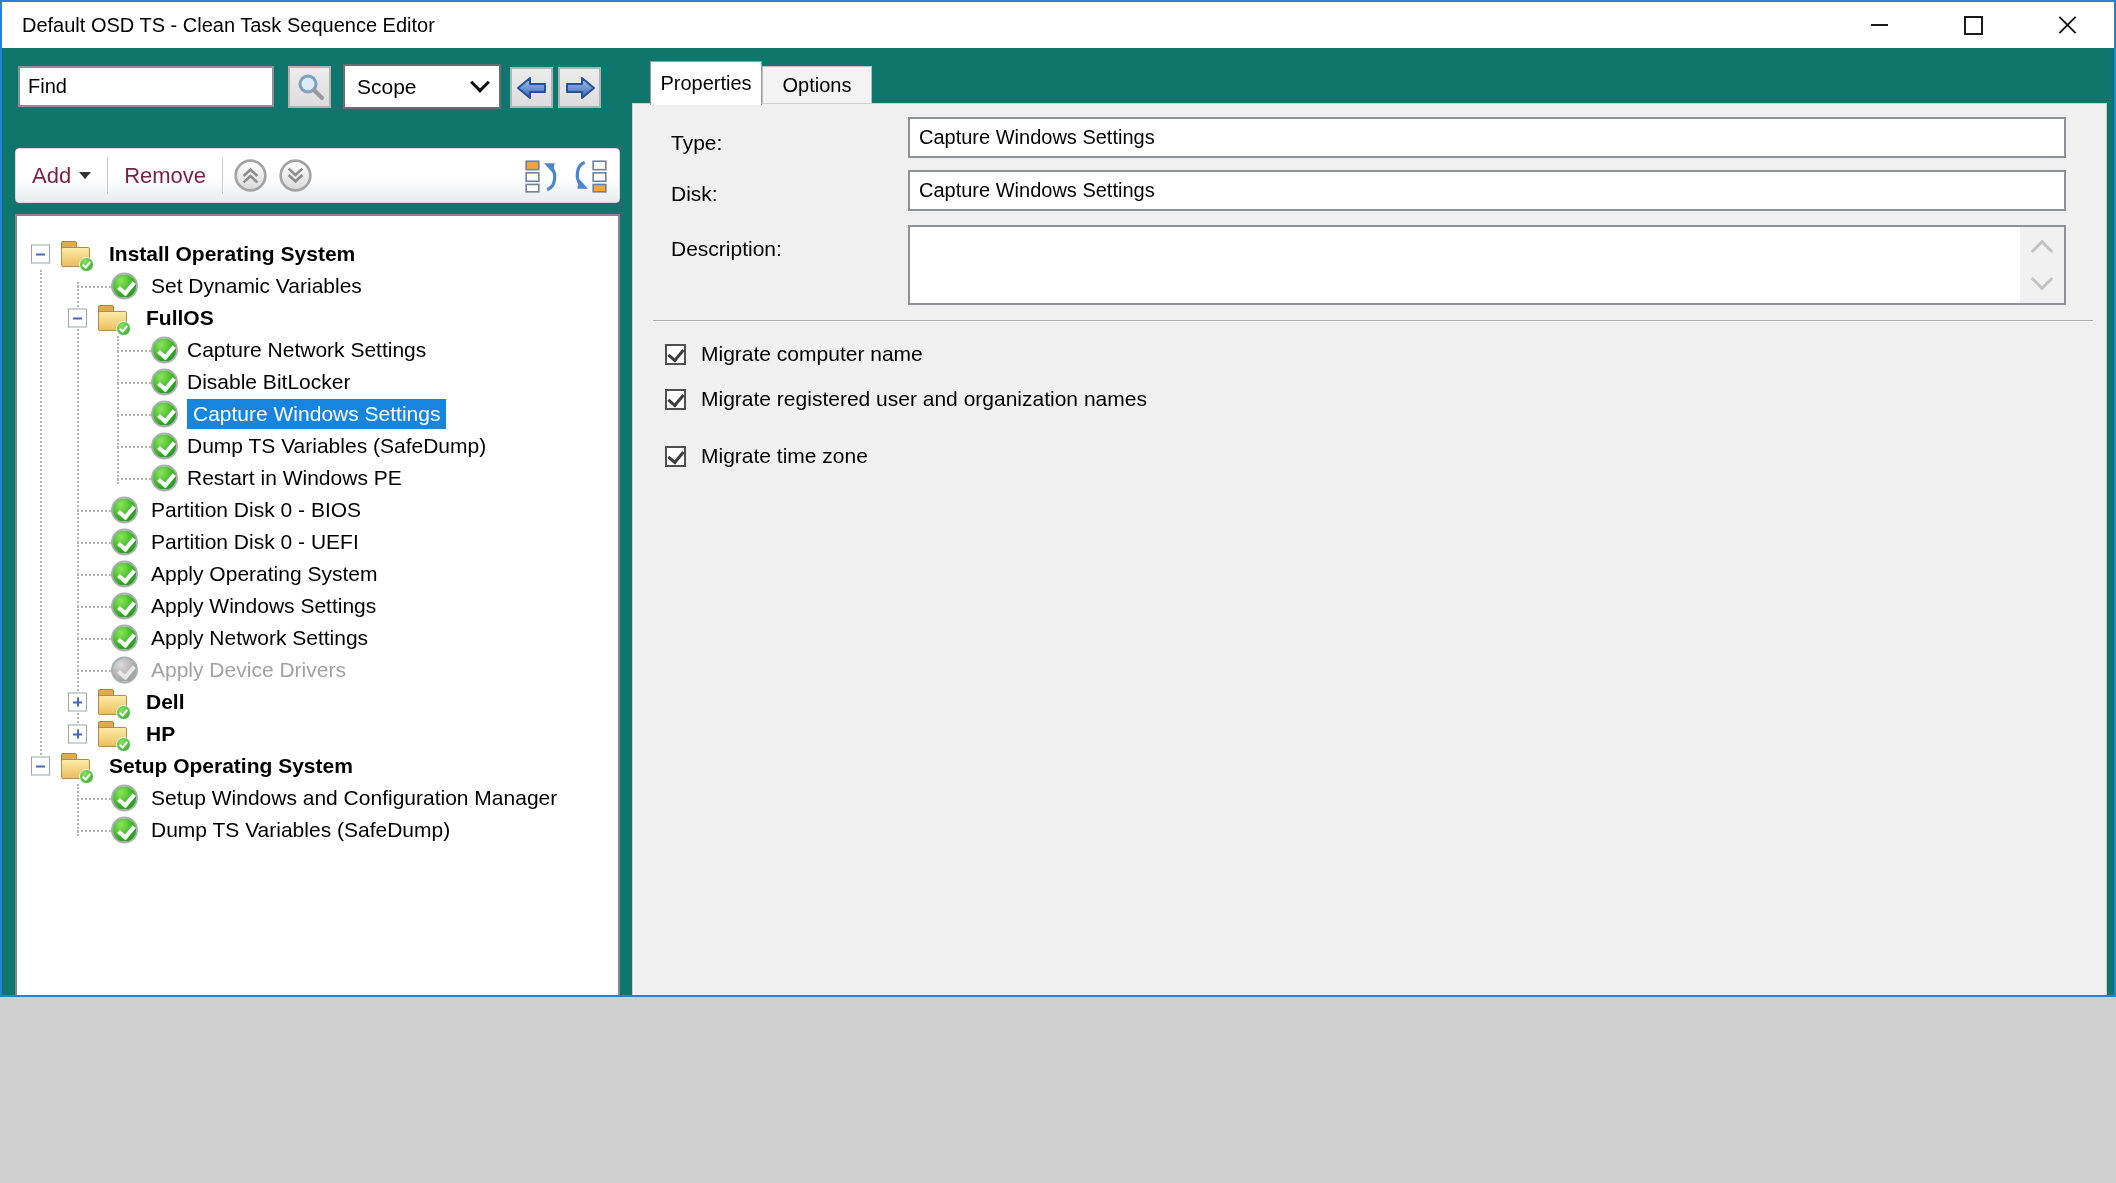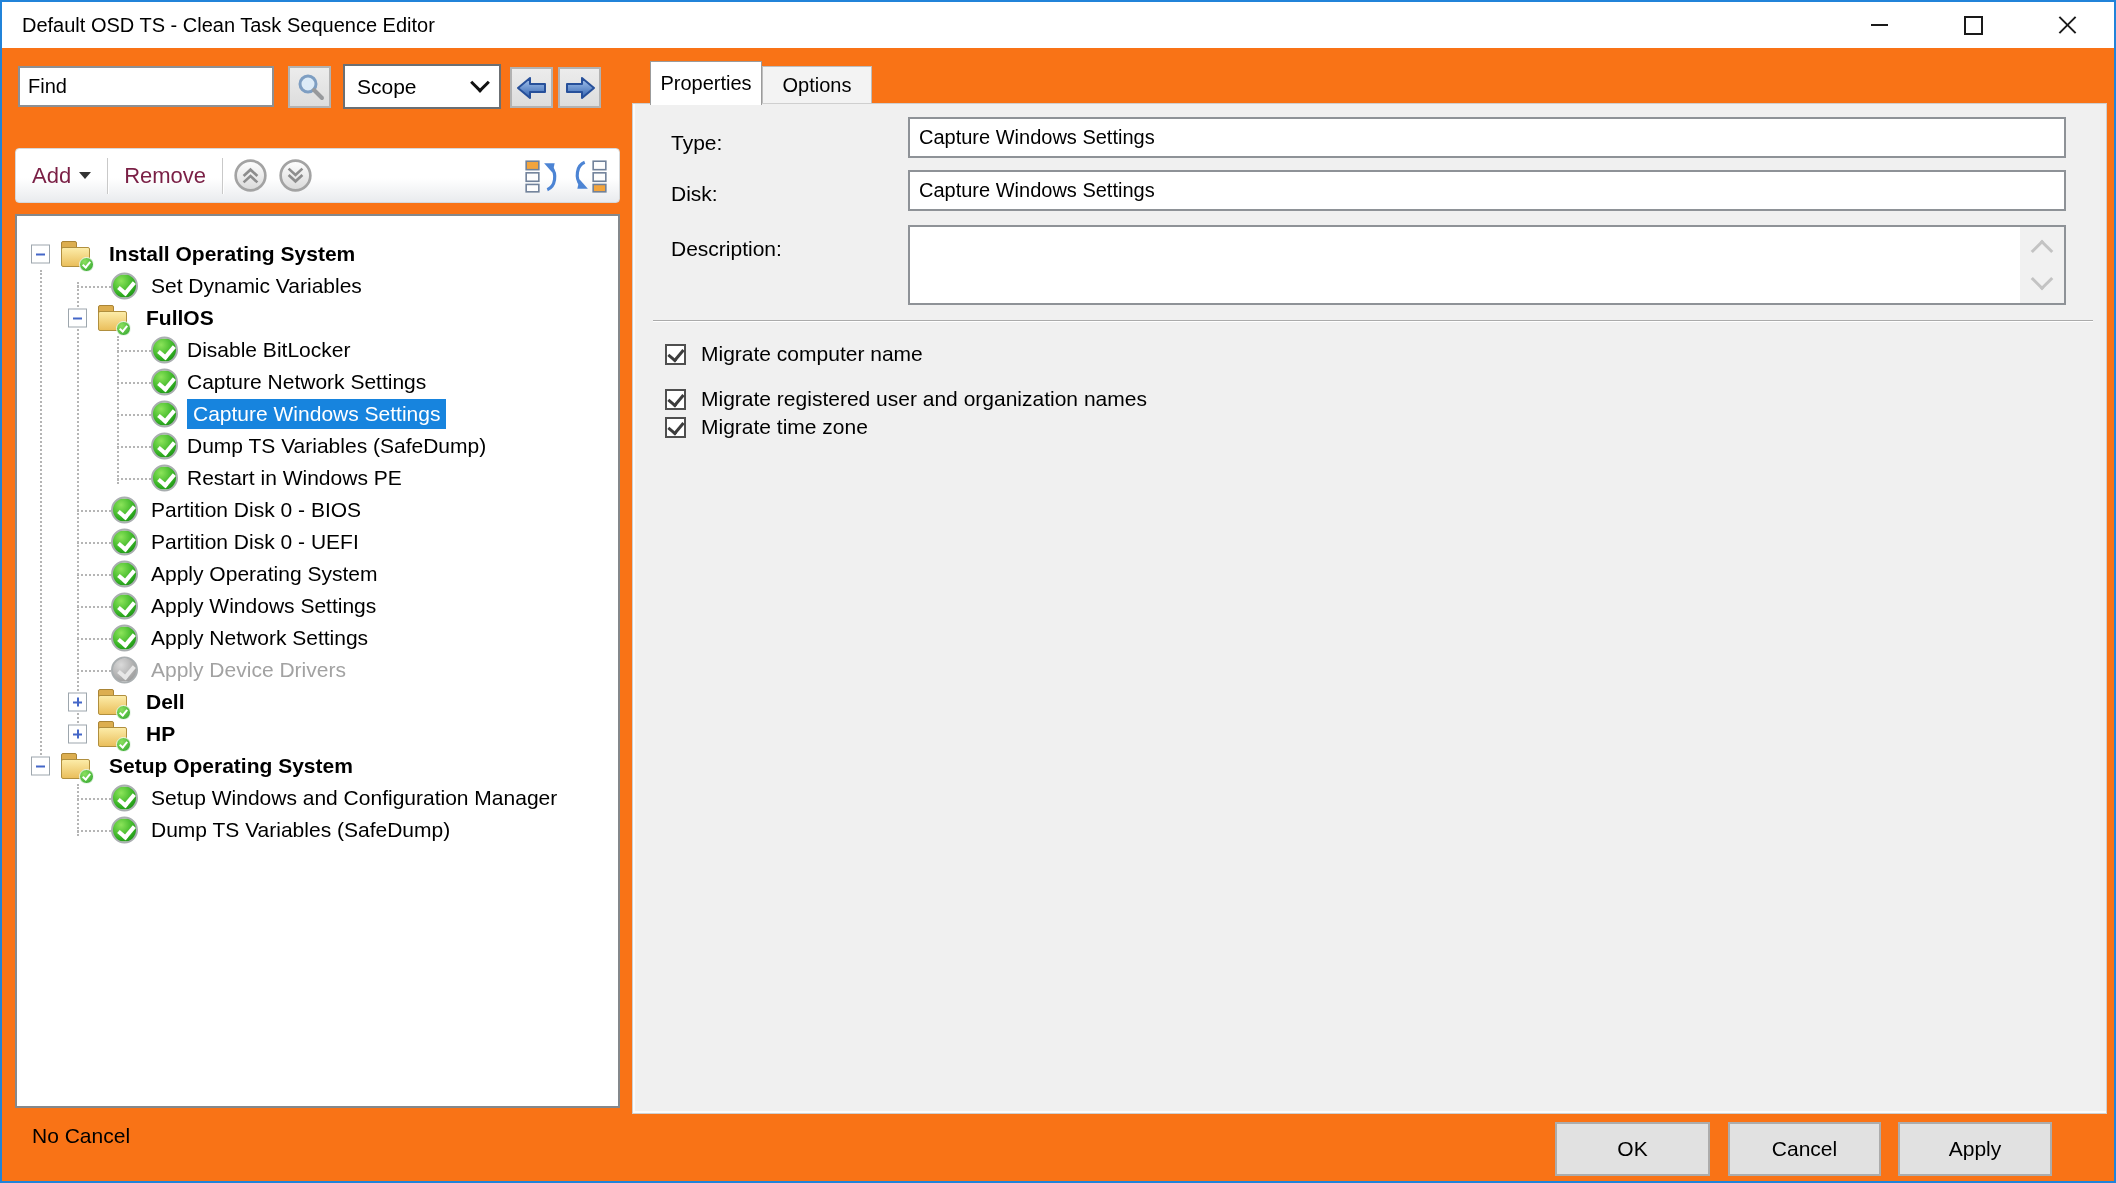--- a/index.html
+++ b/index.html
@@ -1,18 +1,18 @@
 <!DOCTYPE html>
 <html><head>
 <meta charset="utf-8">
 <style>
   html,body{margin:0;padding:0;background:#cfcfcf;}
   .window{
-    position:relative;width:2116px;height:1183px;box-sizing:border-box;
-    border:2px solid #2183d9;background:#f97316;
+    position:relative;width:2116px;height:997px;box-sizing:border-box;
+    border:2px solid #2183d9;background:#0f766e;
     font-family:"Liberation Sans",sans-serif;color:#000;overflow:hidden;
   }
   
   .titlebar{position:absolute;left:0;top:0;right:0;height:46px;background:#fff;display:flex;align-items:center;}
   .title{font-size:20px;padding-left:20px;white-space:nowrap;}
   .wincontrols{margin-left:auto;display:flex;height:100%;}
   .winbtn{width:94px;height:100%;display:flex;align-items:center;justify-content:center;cursor:default;}
   .ic-min{width:17px;height:2px;background:#1a1a1a;}
   .ic-max{width:15px;height:15px;border:2px solid #1a1a1a;}
   .ic-close{position:relative;width:21px;height:21px;}
@@ -242,26 +242,26 @@
         <span class="ficon">
             <i class="ftab"></i>
             <i class="fbody"></i>
             <i class="fbadge"></i>
           </span>
         <span class="tlabel">FullOS</span>
       </div>
       <div class="trow lv2 step">
         <span class="stub"></span>
         <span class="sicon"></span>
+        <span class="tlabel">Capture Network Settings</span>
+      </div>
+      <div class="trow lv2 step">
+        <span class="stub"></span>
+        <span class="sicon"></span>
         <span class="tlabel">Disable BitLocker</span>
-      </div>
-      <div class="trow lv2 step">
-        <span class="stub"></span>
-        <span class="sicon"></span>
-        <span class="tlabel">Capture Network Settings</span>
       </div>
       <div class="trow lv2 step sel">
         <span class="stub"></span>
         <span class="sicon"></span>
         <span class="tlabel">Capture Windows Settings</span>
       </div>
       <div class="trow lv2 step">
         <span class="stub"></span>
         <span class="sicon"></span>
         <span class="tlabel">Dump TS Variables (SafeDump)</span>
@@ -367,21 +367,21 @@
     <div class="hsep" style="left:20px;top:216px;width:1440px"></div>
 
     <div class="cbrow" style="left:32px;top:238px">
       <span class="cb"></span>
       <span>Migrate computer name</span>
     </div>
     <div class="cbrow" style="left:32px;top:283px">
       <span class="cb"></span>
       <span>Migrate registered user and organization names</span>
     </div>
-    <div class="cbrow" style="left:32px;top:311px">
+    <div class="cbrow" style="left:32px;top:340px">
       <span class="cb"></span>
       <span>Migrate time zone</span>
     </div>
   </div>
 
   <div class="btn btn-ok">
     <span>OK</span>
   </div>
   <div class="btn btn-cancel">
     <span>Cancel</span>

